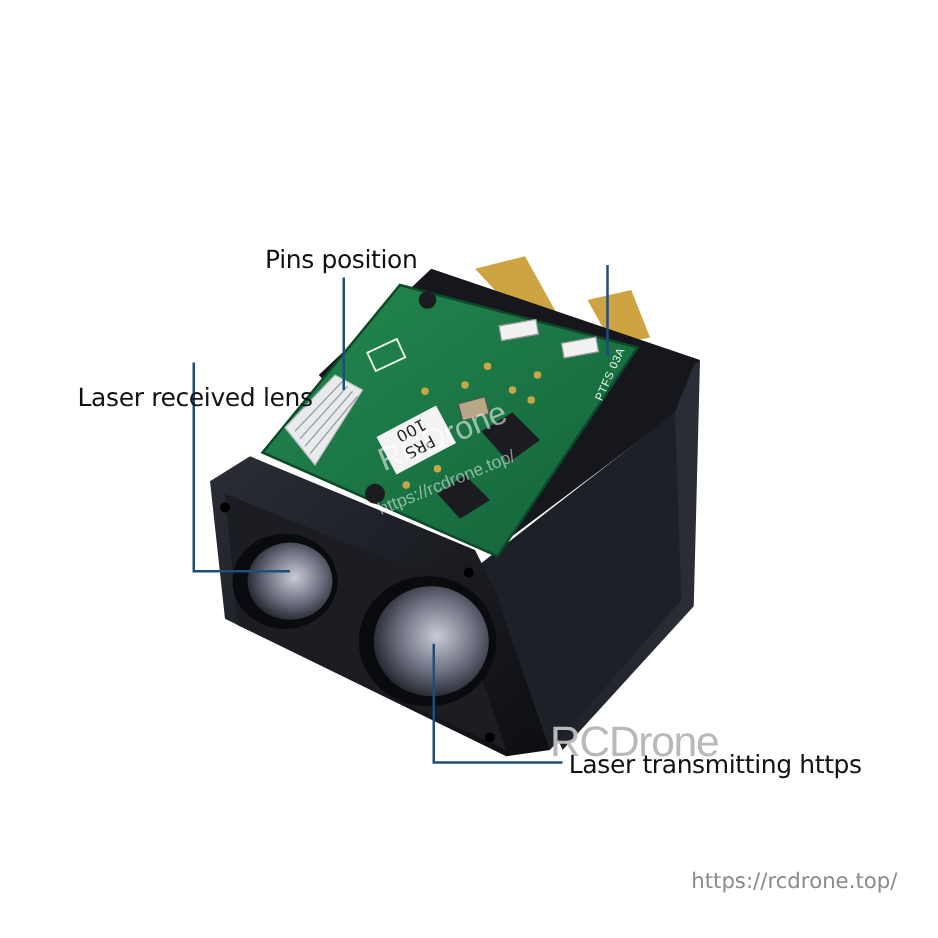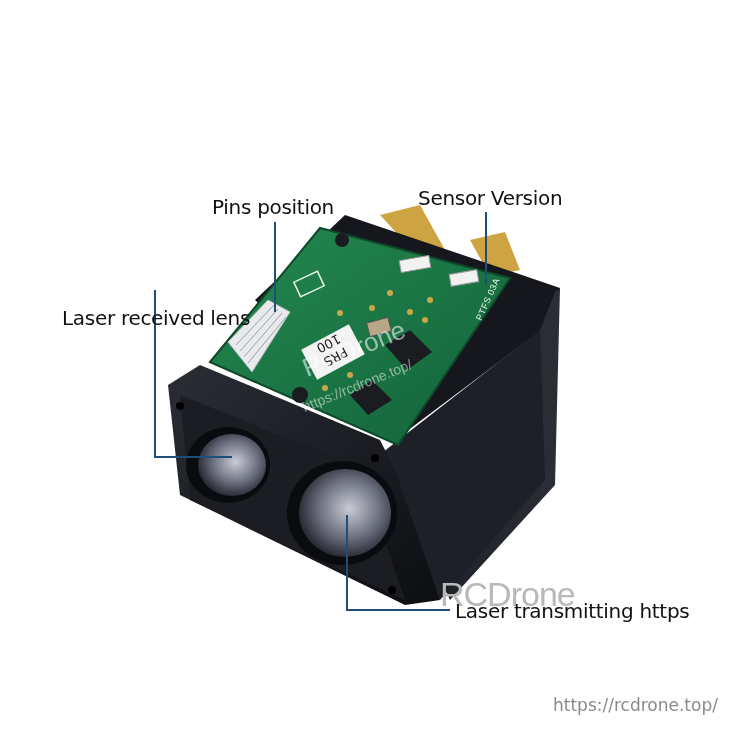--- a/index.html
+++ b/index.html
@@ -104,18 +104,17 @@
 
   <div class="board-label">
     <span>100</span>
     <span>PRS</span>
   </div>
   <div class="board-mark">PTFS 03A</div>
   <div class="wm-board">RCDrone</div>
   <div class="wm-board-url">https://rcdrone.top/</div>
 
   <div class="label lbl-pins">Pins position</div>
-  <div class="label lbl-sensor">Sensor Version</div>
   <div class="label lbl-received">Laser received lens</div>
   <div class="wm-big">RCDrone</div>
   <div class="label lbl-transmit">Laser transmitting https</div>
   <div class="wm-url">https://rcdrone.top/</div>
 </div>
 
 </body></html>

